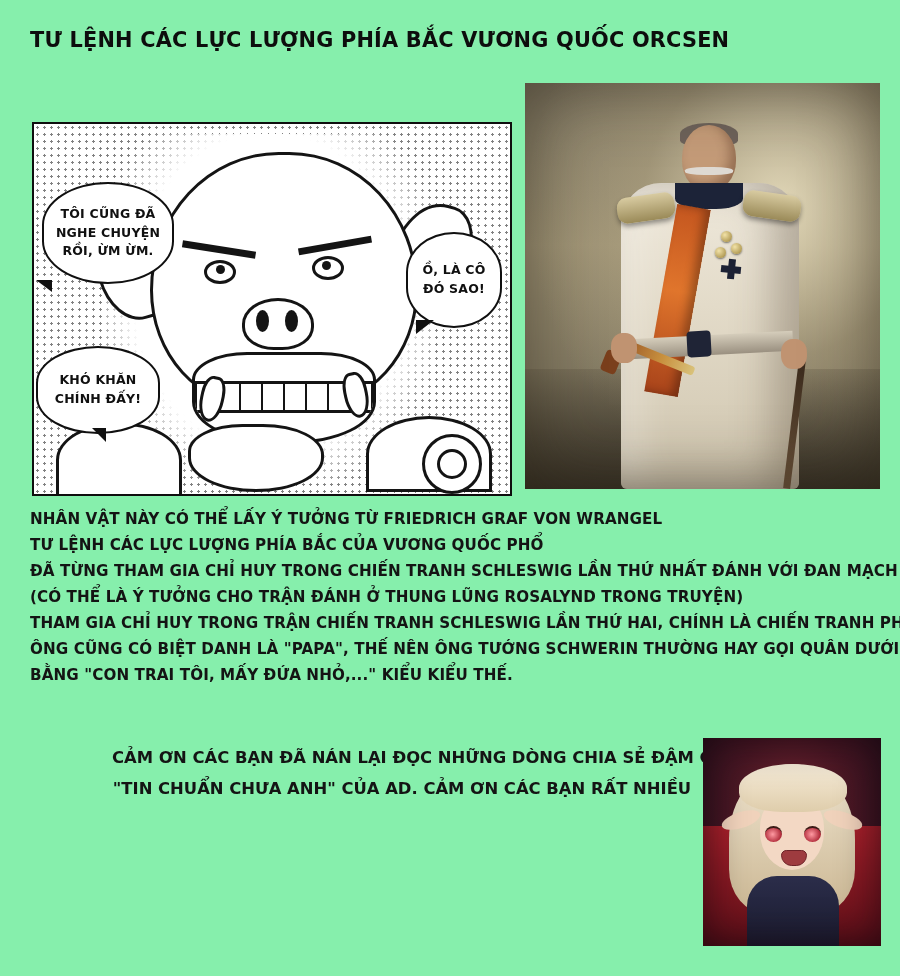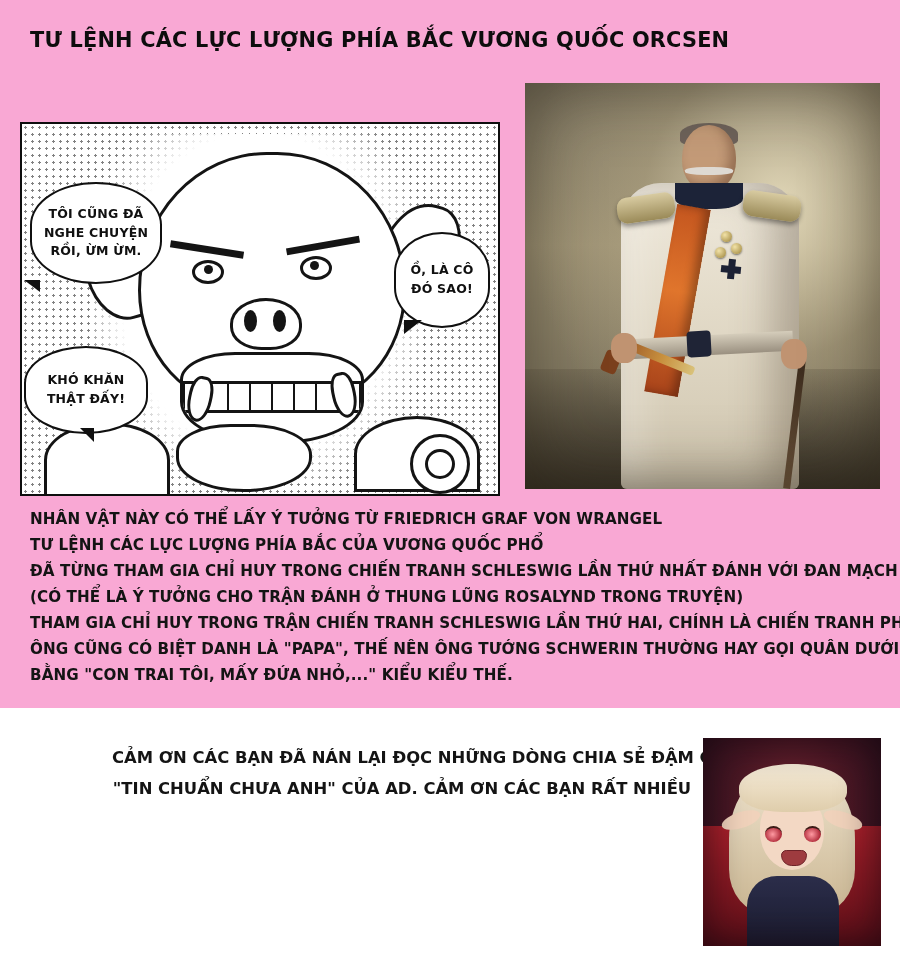--- a/index.html
+++ b/index.html
@@ -11,22 +11,22 @@
     width: 900px;
     height: 976px;
     position: relative;
     overflow: hidden;
     font-family: "DejaVu Sans", sans-serif;
     color: #111111;
   }
   .page {
     position: relative;
     width: 900px;
-    height: 708px;
-    background: #f9a8d4;
+    height: 976px;
+    background: #86efac;
   }
 
   
   .title-main {
     position: absolute;
     left: 30px;
     top: 27px;
     font-family: "DejaVu Sans", sans-serif;
     font-weight: bold;
     font-size: 21.5px;
@@ -44,21 +44,21 @@
     font-weight: bold;
     font-size: 30px;
     letter-spacing: 1.2px;
     color: #0d0d0d;
     white-space: nowrap;
   }
 
   
   .comic-panel {
     position: absolute;
-    left: 20px;
+    left: 32px;
     top: 122px;
     width: 476px;
     height: 370px;
     background: #ffffff;
     border: 2px solid #0e0e0e;
     overflow: hidden;
   }
   .halftone {
     position: absolute;
     inset: 0;
@@ -567,21 +567,21 @@
     <div class="balloon-tail tail-1"></div>
 
     <div class="balloon balloon-2">
       <span>Ồ, LÀ CÔ
 ĐÓ SAO!</span>
     </div>
     <div class="balloon-tail tail-2"></div>
 
     <div class="balloon balloon-3">
       <span>KHÓ KHĂN
-THẬT ĐẤY!</span>
+CHÍNH ĐẤY!</span>
     </div>
     <div class="balloon-tail tail-3"></div>
   </div>
 
   <div class="portrait">
     <div class="sky"></div>
     <div class="ground"></div>
     <div class="figure">
       <div class="p-torso"></div>
       <div class="p-hairline"></div>

